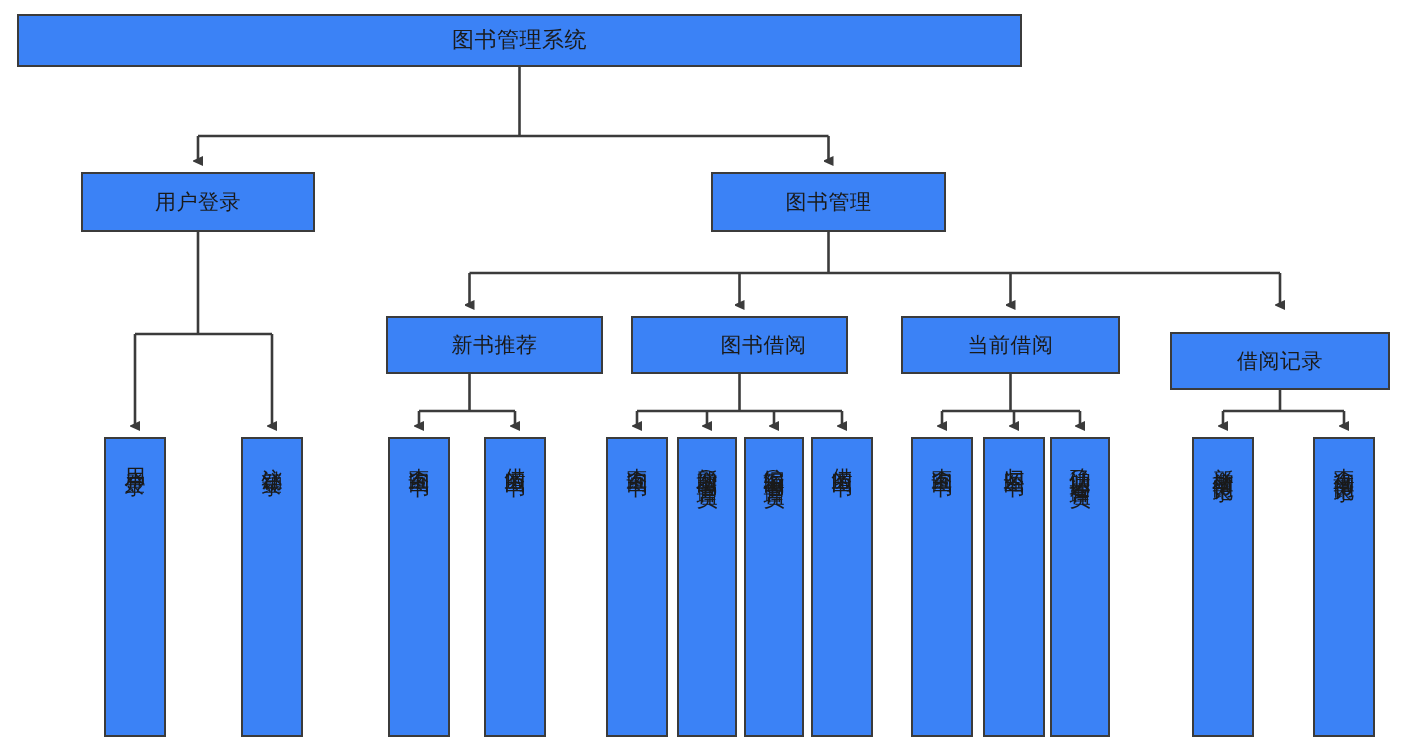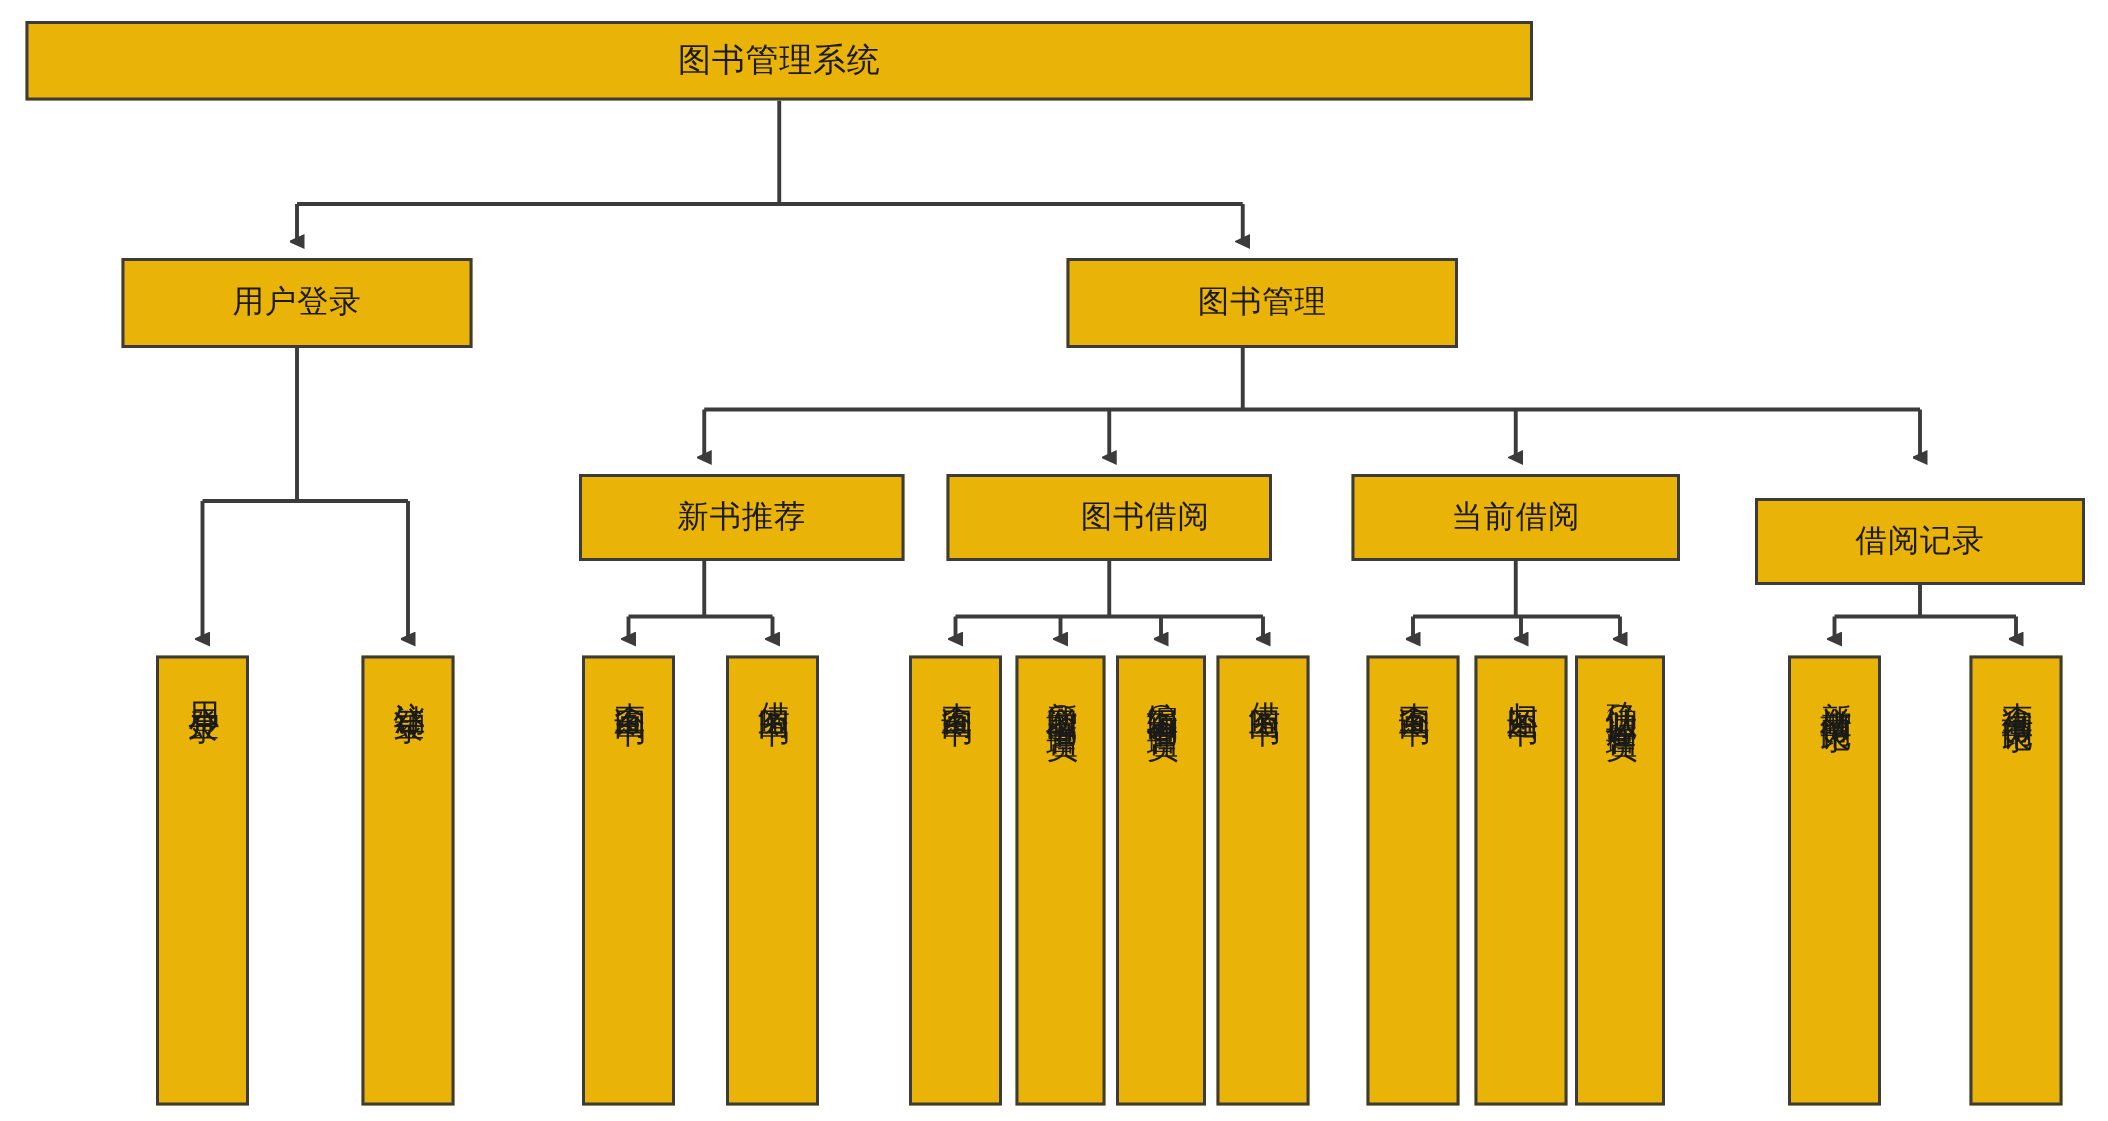--- a/index.html
+++ b/index.html
@@ -24,21 +24,21 @@
     position: absolute;
     top: 0;
     left: 0;
     width: 1405px;
     height: 747px;
     pointer-events: none;
   }
   .node {
     position: absolute;
     box-sizing: border-box;
-    background: #eab308;
+    background: #3b82f6;
     border: 2px solid #3b3b3b;
     display: flex;
     align-items: center;
     justify-content: center;
     color: #1a1a1a;
   }
   .node-h .node-label {
     font-size: 21px;
     line-height: 1.1;
     letter-spacing: 0.5px;
@@ -120,21 +120,21 @@
       </g>
   </svg>
 
   <div id="nodes-layer">
       <div class="node node-h node-title" style="left: 17px; top: 14px; width: 1005px; height: 53px;">
         <span class="node-label">图书管理系统</span>
       </div>
       <div class="node node-h" style="left: 81px; top: 172px; width: 234px; height: 60px;">
         <span class="node-label">用户登录</span>
       </div>
-      <div class="node node-h" style="left: 711px; top: 172px; width: 261px; height: 60px;">
+      <div class="node node-h" style="left: 711px; top: 172px; width: 235px; height: 60px;">
         <span class="node-label">图书管理</span>
       </div>
       <div class="node node-h" style="left: 361px; top: 316px; width: 217px; height: 58px; margin-left: 25px;">
         <span class="node-label">新书推荐</span>
       </div>
       <div class="node node-h" style="left: 631px; top: 316px; width: 217px; height: 58px; padding-left: 48px;">
         <span class="node-label">图书借阅</span>
       </div>
       <div class="node node-h" style="left: 901px; top: 316px; width: 219px; height: 58px;">
         <span class="node-label">当前借阅</span>

